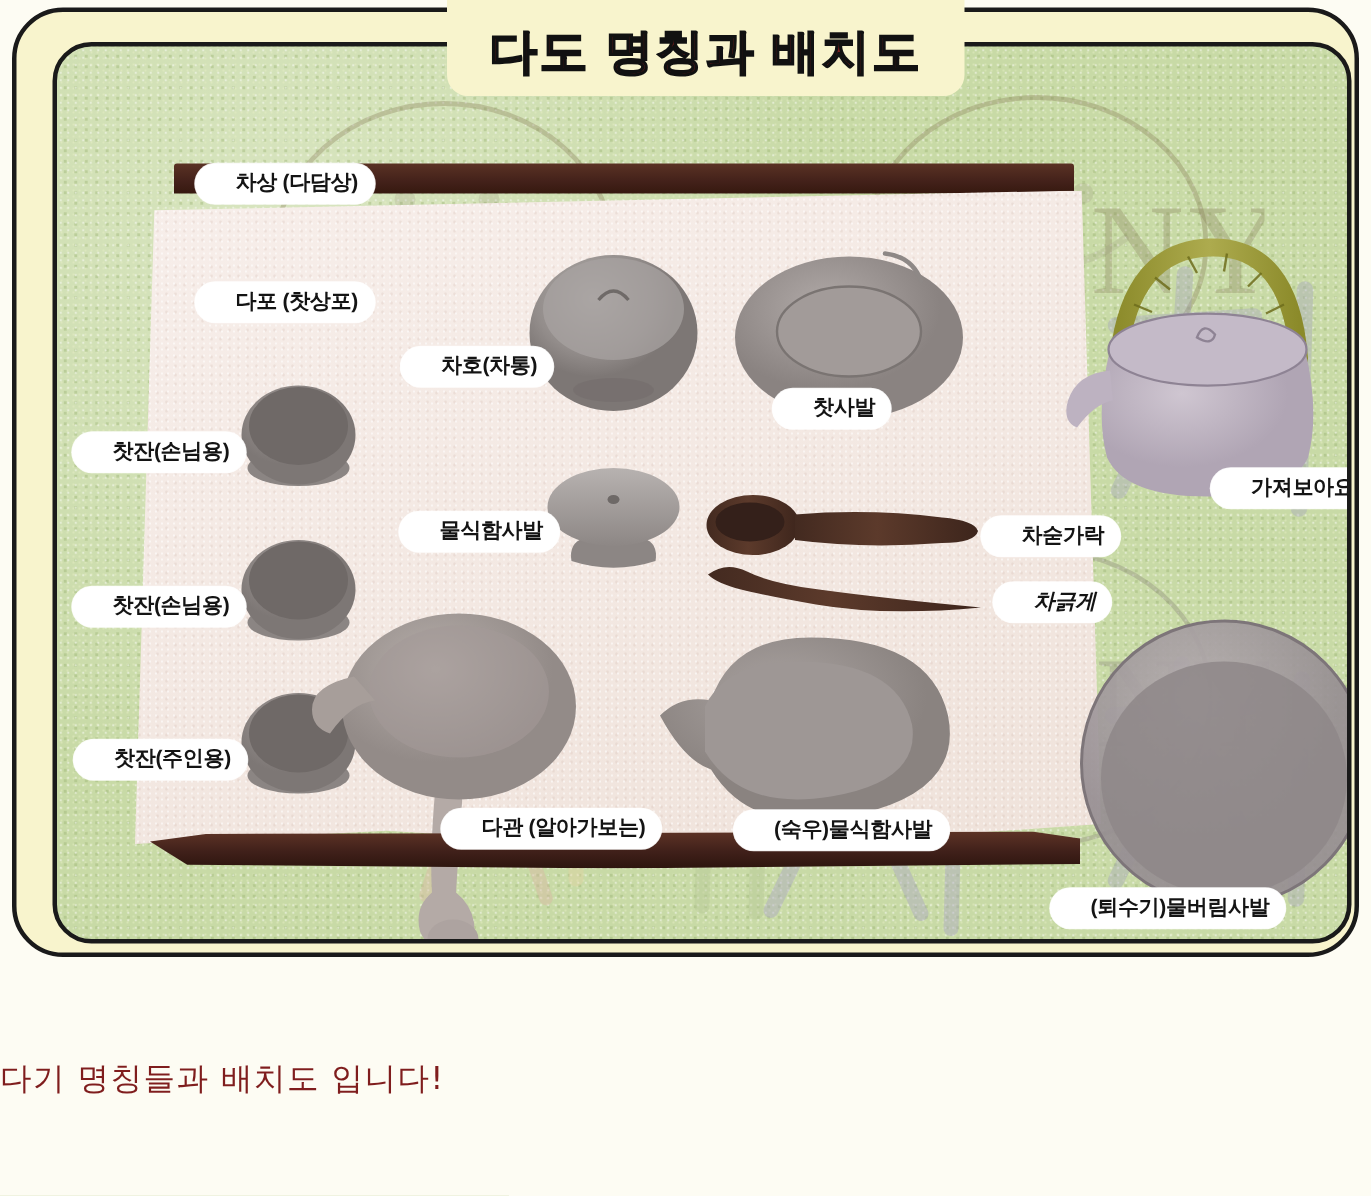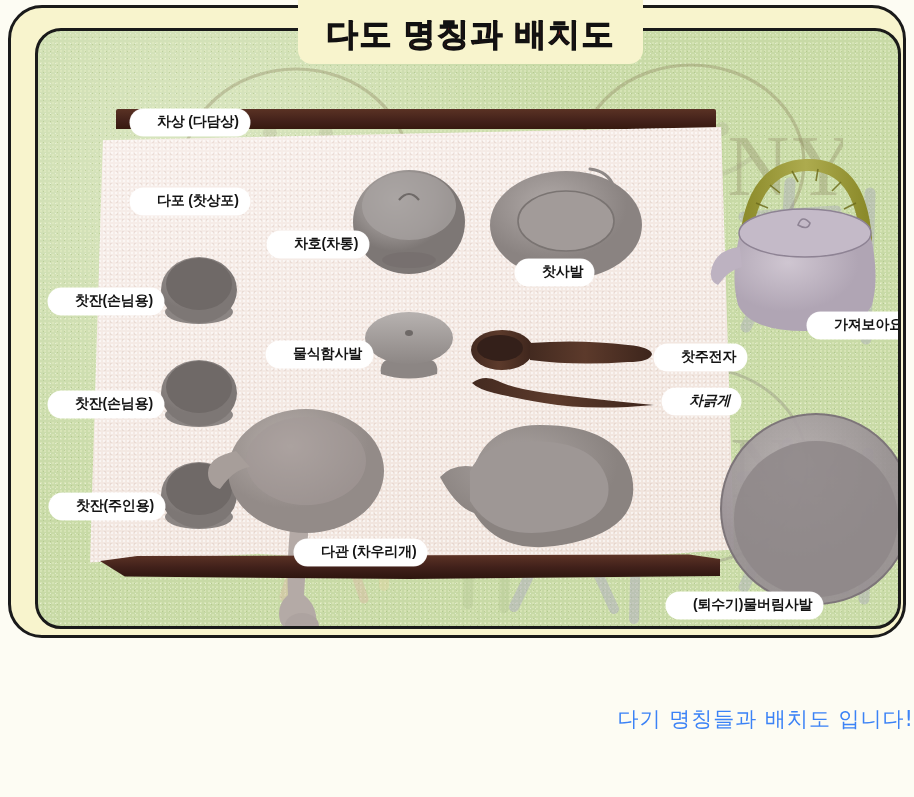--- a/index.html
+++ b/index.html
@@ -109,22 +109,22 @@
     color: #141414;
     white-space: nowrap;
     z-index: 60;
     letter-spacing: -0.2px;
     box-shadow: 0 0 0 .5px rgba(255,255,255,.9);
   }
 
   
   .caption {
     position: absolute; left: 0; width: 914px;
-    text-align: right;
-    color: #3b82f6;
+    text-align: left;
+    color: #7f1d1d;
     font-family: "DejaVu Sans", sans-serif;
     font-size: 21px;
     letter-spacing: 1px;
   }
   .caption.l1 { top: 705px; }
   .caption.l2 { top: 757px; }
 </style>
 </head>
 <body>
 
@@ -413,26 +413,27 @@
 
       <div class="table-bottom"></div>
 
       <div class="label" style="left:92px;  top:78px;">차상 (다담상)</div>
       <div class="label" style="left:92px;  top:128px;margin-top:29px;">다포 (찻상포)</div>
       <div class="label" style="left:229px; top:200px;">차호(차통)</div>
       <div class="label" style="left:477px; top:228px;">찻사발</div>
       <div class="label" style="left:769px; top:281px;">가져보아요</div>
       <div class="label" style="left:10px; top:257px;">찻잔(손님용)</div>
       <div class="label" style="left:228px; top:310px;">물식함사발</div>
-      <div class="label" style="left:616px; top:313px;">찻주전자</div>
+      <div class="label" style="left:616px; top:313px;">차숟가락</div>
       <div class="label" style="left:624px; top:357px;font-style:italic;">차긁게</div>
       <div class="label" style="left:10px; top:360px;">찻잔(손님용)</div>
       <div class="label" style="left:11px; top:462px;">찻잔(주인용)</div>
-      <div class="label" style="left:256px; top:508px;">다관 (차우리개)</div>
-      <div class="label" style="left:628px; top:561px;">(퇴수기)물버림사발</div>
+      <div class="label" style="left:256px; top:508px;">다관 (알아가보는)</div>
+      <div class="label" style="left:451px; top:509px;">(숙우)물식함사발</div>
+      <div class="label" style="left:662px; top:561px;">(퇴수기)물버림사발</div>
 
     </div>
 
     <div class="title-banner">
       <span class="title-text">다도 명칭과 배치도</span>
     </div>
 
   </div>
 
   <div class="caption l1">다기 명칭들과 배치도 입니다!</div>

